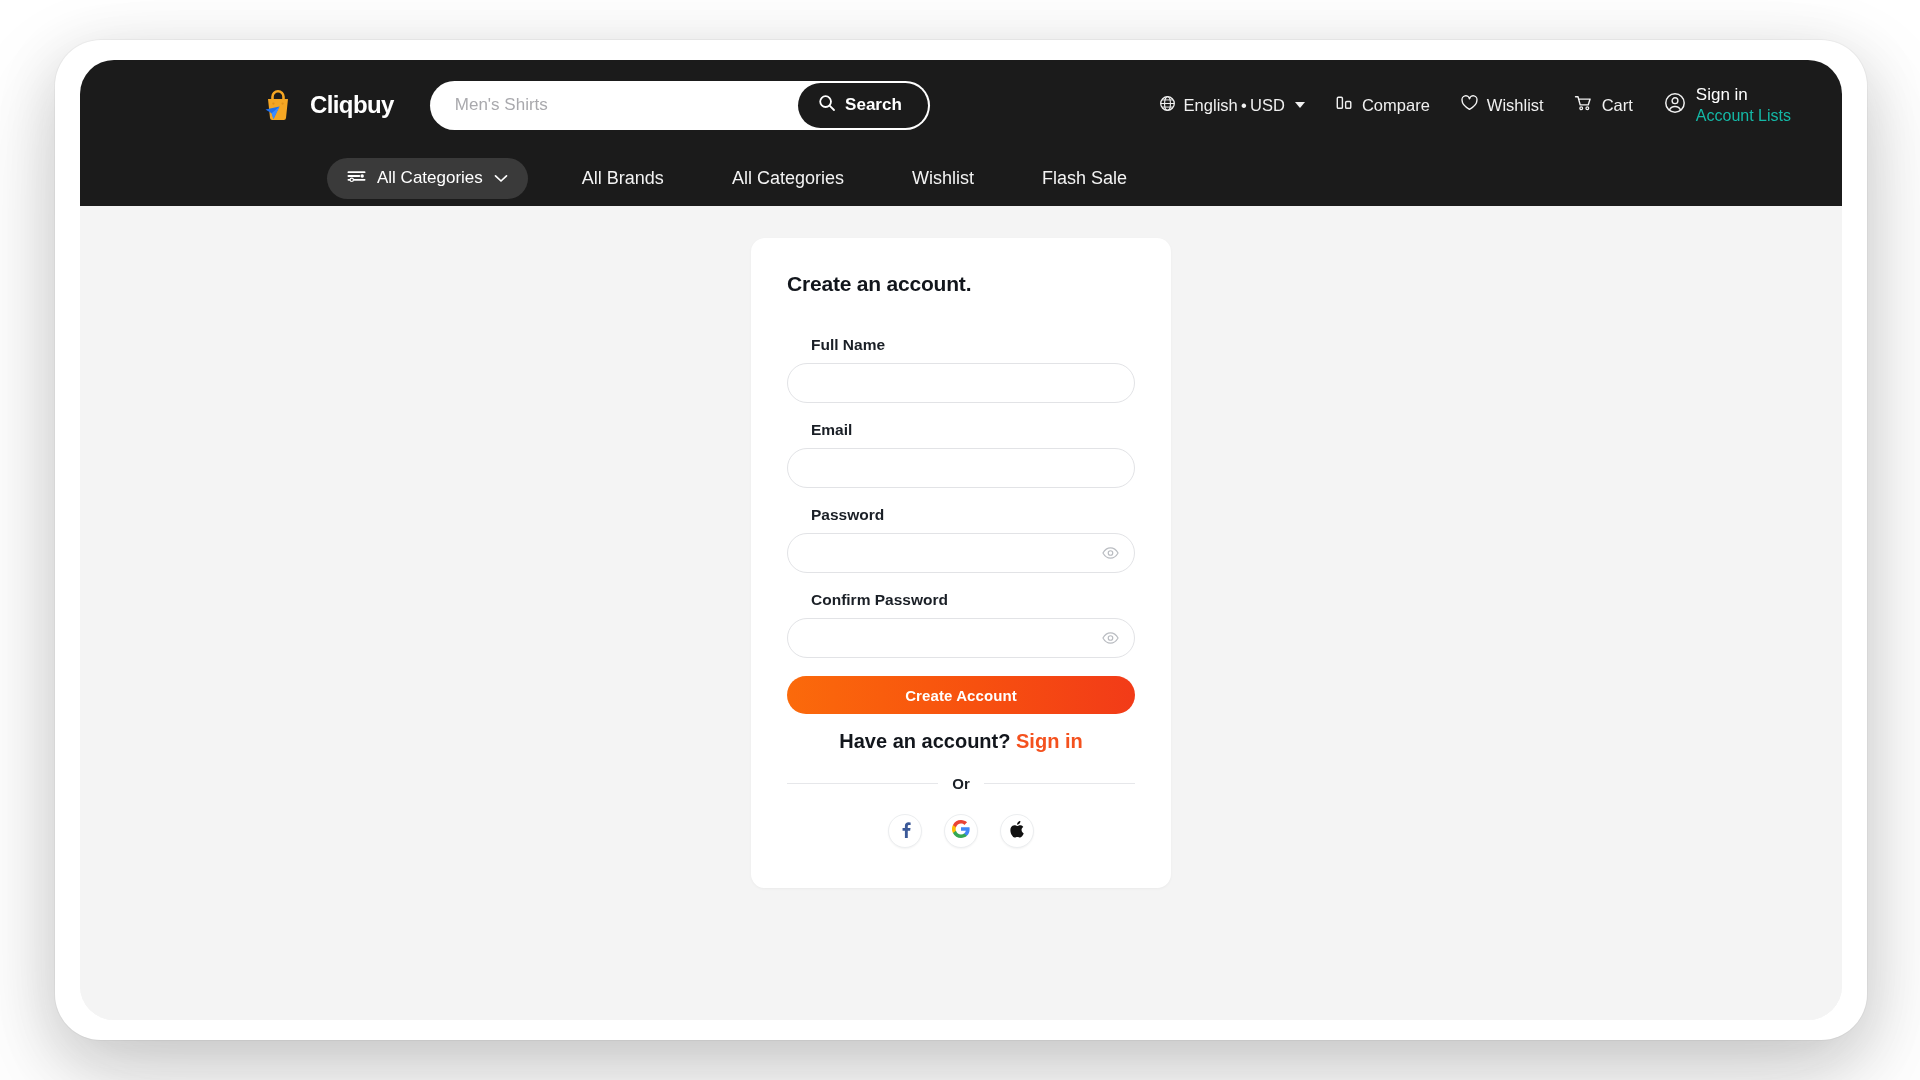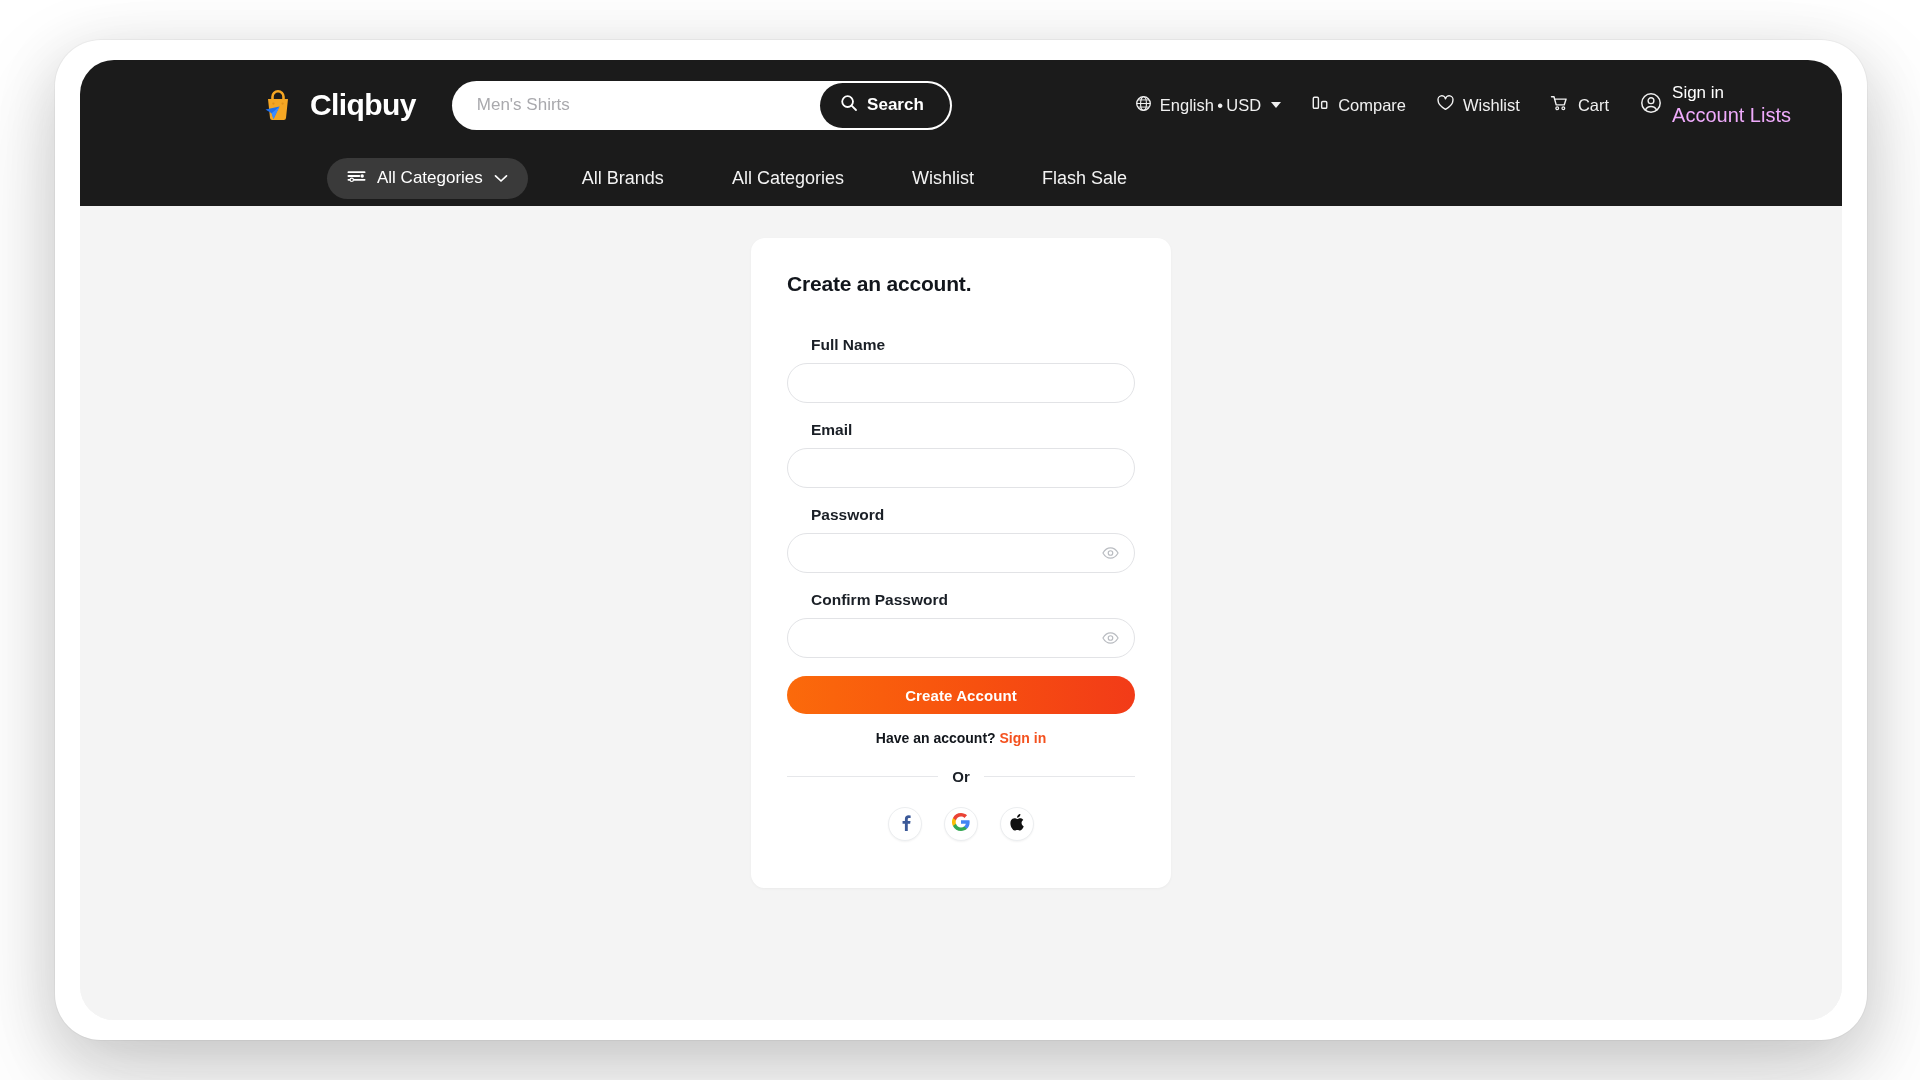--- a/index.html
+++ b/index.html
@@ -67,21 +67,21 @@
     gap: 11px;
     margin-left: 177px;
   }
   .brand-mark {
     width: 42px; height: 42px;
     position: relative;
     flex: none;
   }
   .brand-name {
     color: #ffffff;
-    font-size: 30px;
+    font-size: 24px;
     font-weight: 700;
     letter-spacing: -0.6px;
   }
 
   
   .search-wrap {
     margin-left: 36px;
     width: 500px;
     height: 49px;
     background: #ffffff;
@@ -145,21 +145,21 @@
     margin-left: 2px;
   }
   .acct {
     display: flex;
     align-items: center;
     gap: 9px;
     cursor: pointer;
   }
   .acct-lines { line-height: 1.25; }
   .acct-lines .l1 { font-size: 17px; color: #ffffff; }
-  .acct-lines .l2 { font-size: 20px; color: #f0abfc; }
+  .acct-lines .l2 { font-size: 16px; color: #14b8a6; }
 
   
   .nav {
     height: 56px;
     display: flex;
     align-items: center;
     padding-left: 247px;
     gap: 0;
   }
   .allcat-pill {
@@ -282,21 +282,21 @@
     font-family: "Liberation Sans", sans-serif;
     font-size: 15px;
     font-weight: 700;
     cursor: pointer;
     letter-spacing: 0.1px;
   }
 
   .have-acct {
     text-align: center;
     margin-top: 16px;
-    font-size: 14px;
+    font-size: 20px;
     font-weight: 600;
     color: #12161c;
   }
   .have-acct .link {
     color: #f4511e;
     cursor: pointer;
   }
 
   .or-row {
     display: flex;

